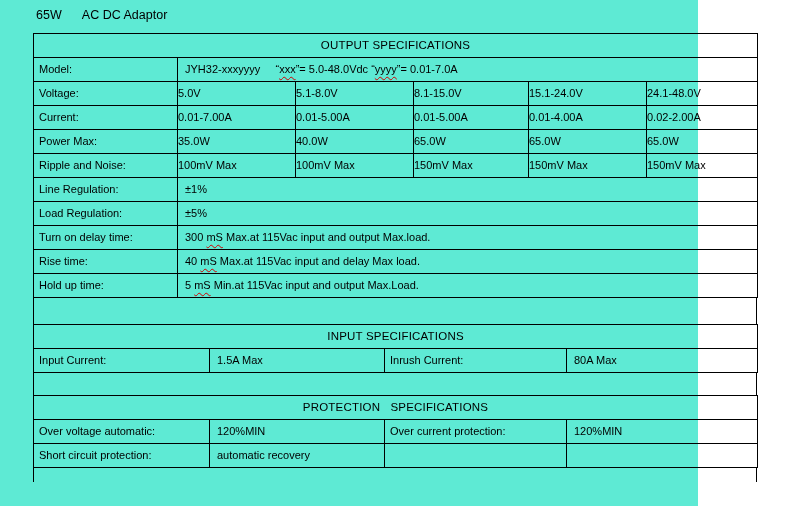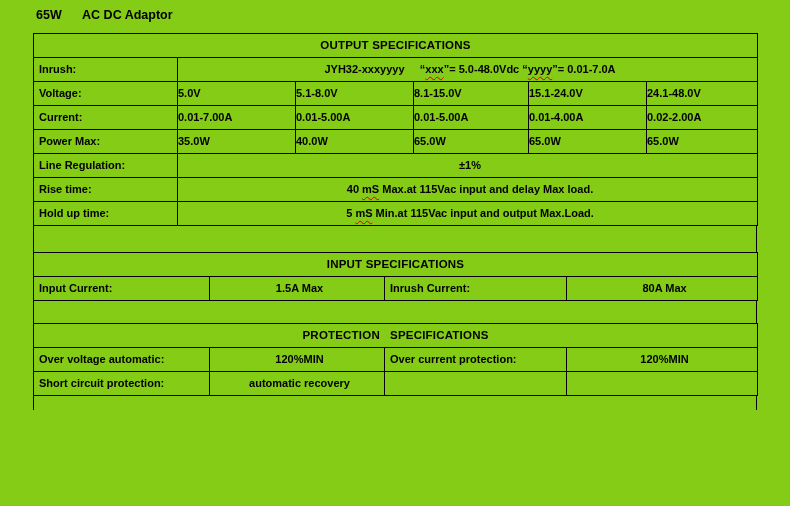--- a/index.html
+++ b/index.html
@@ -1,34 +1,34 @@
 <!DOCTYPE html>
 <html><head>
 <meta charset="utf-8">
 <style>
   html, body { margin:0; padding:0; }
   body {
     width:790px; height:506px; overflow:hidden; background:#ffffff;
     font-family:"Liberation Sans", sans-serif; color:#000000;
   }
-  .doc { position:relative; width:790px; height:506px; background:#84cc16;font-weight:bold; }
+  .doc { position:relative; width:698px; height:506px; background:#5eead4; }
   .title {
     position:absolute; left:36px; top:8px;
     font-size:12.5px; color:#000; white-space:pre;
   }
   .tables { position:absolute; left:33px; top:33px; width:724px; }
   table { border-collapse:collapse; table-layout:fixed; width:724px; }
   td {
     border:1px solid #000000;
     font-size:11px; line-height:13px;
     height:23px; padding:0 2px 0 5px;
     white-space:pre; overflow:hidden; vertical-align:middle;
   }
   td.c   { text-align:left; padding:0; }
-  td.v   { padding-left:7px;text-align:center; }
+  td.v   { padding-left:7px; }
   td.hdr { text-align:center; padding:0; font-size:11.5px; letter-spacing:0.2px; }
   .spacer { border-left:1px solid #000; border-right:1px solid #000; width:722px; }
   .sq {
     text-decoration-line:underline;
     text-decoration-style:wavy;
     text-decoration-color:#d40000;
     text-decoration-thickness:1px;
     text-underline-offset:3px;
   }
 </style>
@@ -47,21 +47,21 @@
           <col style="width:118px">
         <col style="width:115px">
           <col style="width:118px">
           <col style="width:111px">
       </colgroup>
       <tbody>
           <tr>
         <td class="hdr" colspan="6">OUTPUT SPECIFICATIONS</td>
       </tr>
       <tr>
-        <td>Inrush:</td>
+        <td>Model:</td>
         <td class="v" colspan="5"><span>JYH32-xxxyyyy     “</span><span class="sq">xxx</span><span>”= 5.0-48.0Vdc “</span><span class="sq">yyyy</span><span>”= 0.01-7.0A</span></td>
       </tr>
       <tr>
         <td>Voltage:</td>
         <td class="c">5.0V</td>
         <td class="c">5.1-8.0V</td>
         <td class="c">8.1-15.0V</td>
         <td class="c">15.1-24.0V</td>
         <td class="c">24.1-48.0V</td>
       </tr>
@@ -75,22 +75,38 @@
       </tr>
       <tr>
         <td>Power Max:</td>
         <td class="c">35.0W</td>
         <td class="c">40.0W</td>
         <td class="c">65.0W</td>
         <td class="c">65.0W</td>
         <td class="c">65.0W</td>
       </tr>
       <tr>
+        <td>Ripple and Noise:</td>
+        <td class="c">100mV Max</td>
+        <td class="c">100mV Max</td>
+        <td class="c">150mV Max</td>
+        <td class="c">150mV Max</td>
+        <td class="c">150mV Max</td>
+      </tr>
+      <tr>
         <td>Line Regulation:</td>
         <td class="v" colspan="5"><span>±1%</span></td>
+      </tr>
+      <tr>
+        <td>Load Regulation:</td>
+        <td class="v" colspan="5"><span>±5%</span></td>
+      </tr>
+      <tr>
+        <td>Turn on delay time:</td>
+        <td class="v" colspan="5"><span>300 </span><span class="sq">mS</span><span> Max.at 115Vac input and output Max.load.</span></td>
       </tr>
       <tr>
         <td>Rise time:</td>
         <td class="v" colspan="5"><span>40 </span><span class="sq">mS</span><span> Max.at 115Vac input and delay Max load.</span></td>
       </tr>
       <tr>
         <td>Hold up time:</td>
         <td class="v" colspan="5"><span>5 </span><span class="sq">mS</span><span> Min.at 115Vac input and output Max.Load.</span></td>
       </tr>
     </tbody>

